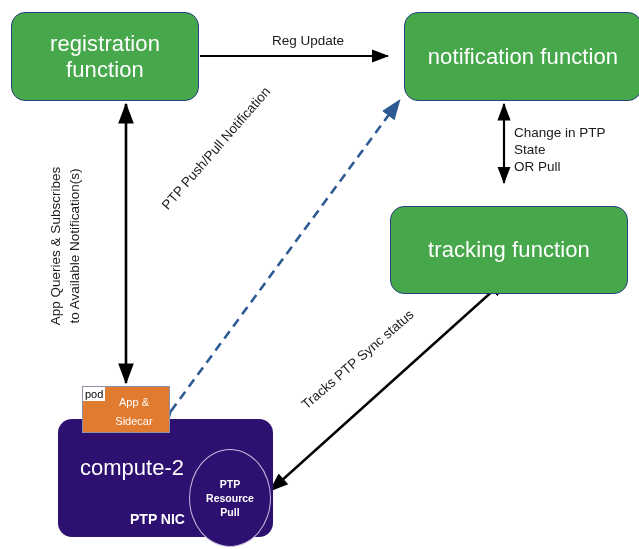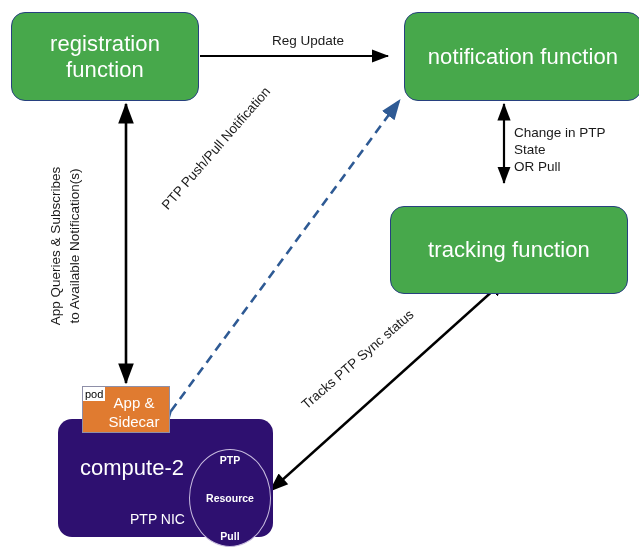--- a/index.html
+++ b/index.html
@@ -50,41 +50,40 @@
     top: 36px;
     font-size: 22px;
     color: #ffffff;
     white-space: nowrap;
   }
   #compute-nic {
     position: absolute;
     left: 72px;
     top: 92px;
     font-size: 14px;
-    font-weight: normal;
+    font-weight: bold;
     color: #ffffff;
     white-space: nowrap;
   }
   #node-resource-circle {
     position: absolute;
     left: 189px; top: 449px;
     width: 80px; height: 96px;
     border: 1.5px solid #C8BCDF;
     border-radius: 50%;
     background: #2E1070;
     display: flex;
     align-items: center;
     justify-content: center;
     flex-direction: column;
     color: #ffffff;
     font-size: 10.5px;
     font-weight: bold;
     line-height: 1.35;
     text-align: center;
-    gap: 24px;
   }
   #node-pod {
     left: 82px; top: 386px; width: 88px; height: 47px;
     background: #E07B30;
     border: 1.2px solid #8E8FA8;
     display: block;
   }
   #pod-tag {
     position: absolute;
     left: 0px; top: 0px;
@@ -93,21 +92,21 @@
     font-size: 11px;
     line-height: 12px;
     padding: 1px 2px 1px 2px;
     border: 0;
   }
   #pod-label {
     position: absolute;
     left: 16px; right: 0; top: 6px;
     text-align: center;
     color: #ffffff;
-    font-size: 15px;
+    font-size: 11px;
     line-height: 19px;
   }
 
   svg#wires {
     position: absolute;
     left: 0; top: 0;
     width: 639px; height: 549px;
     pointer-events: none;
   }
 

